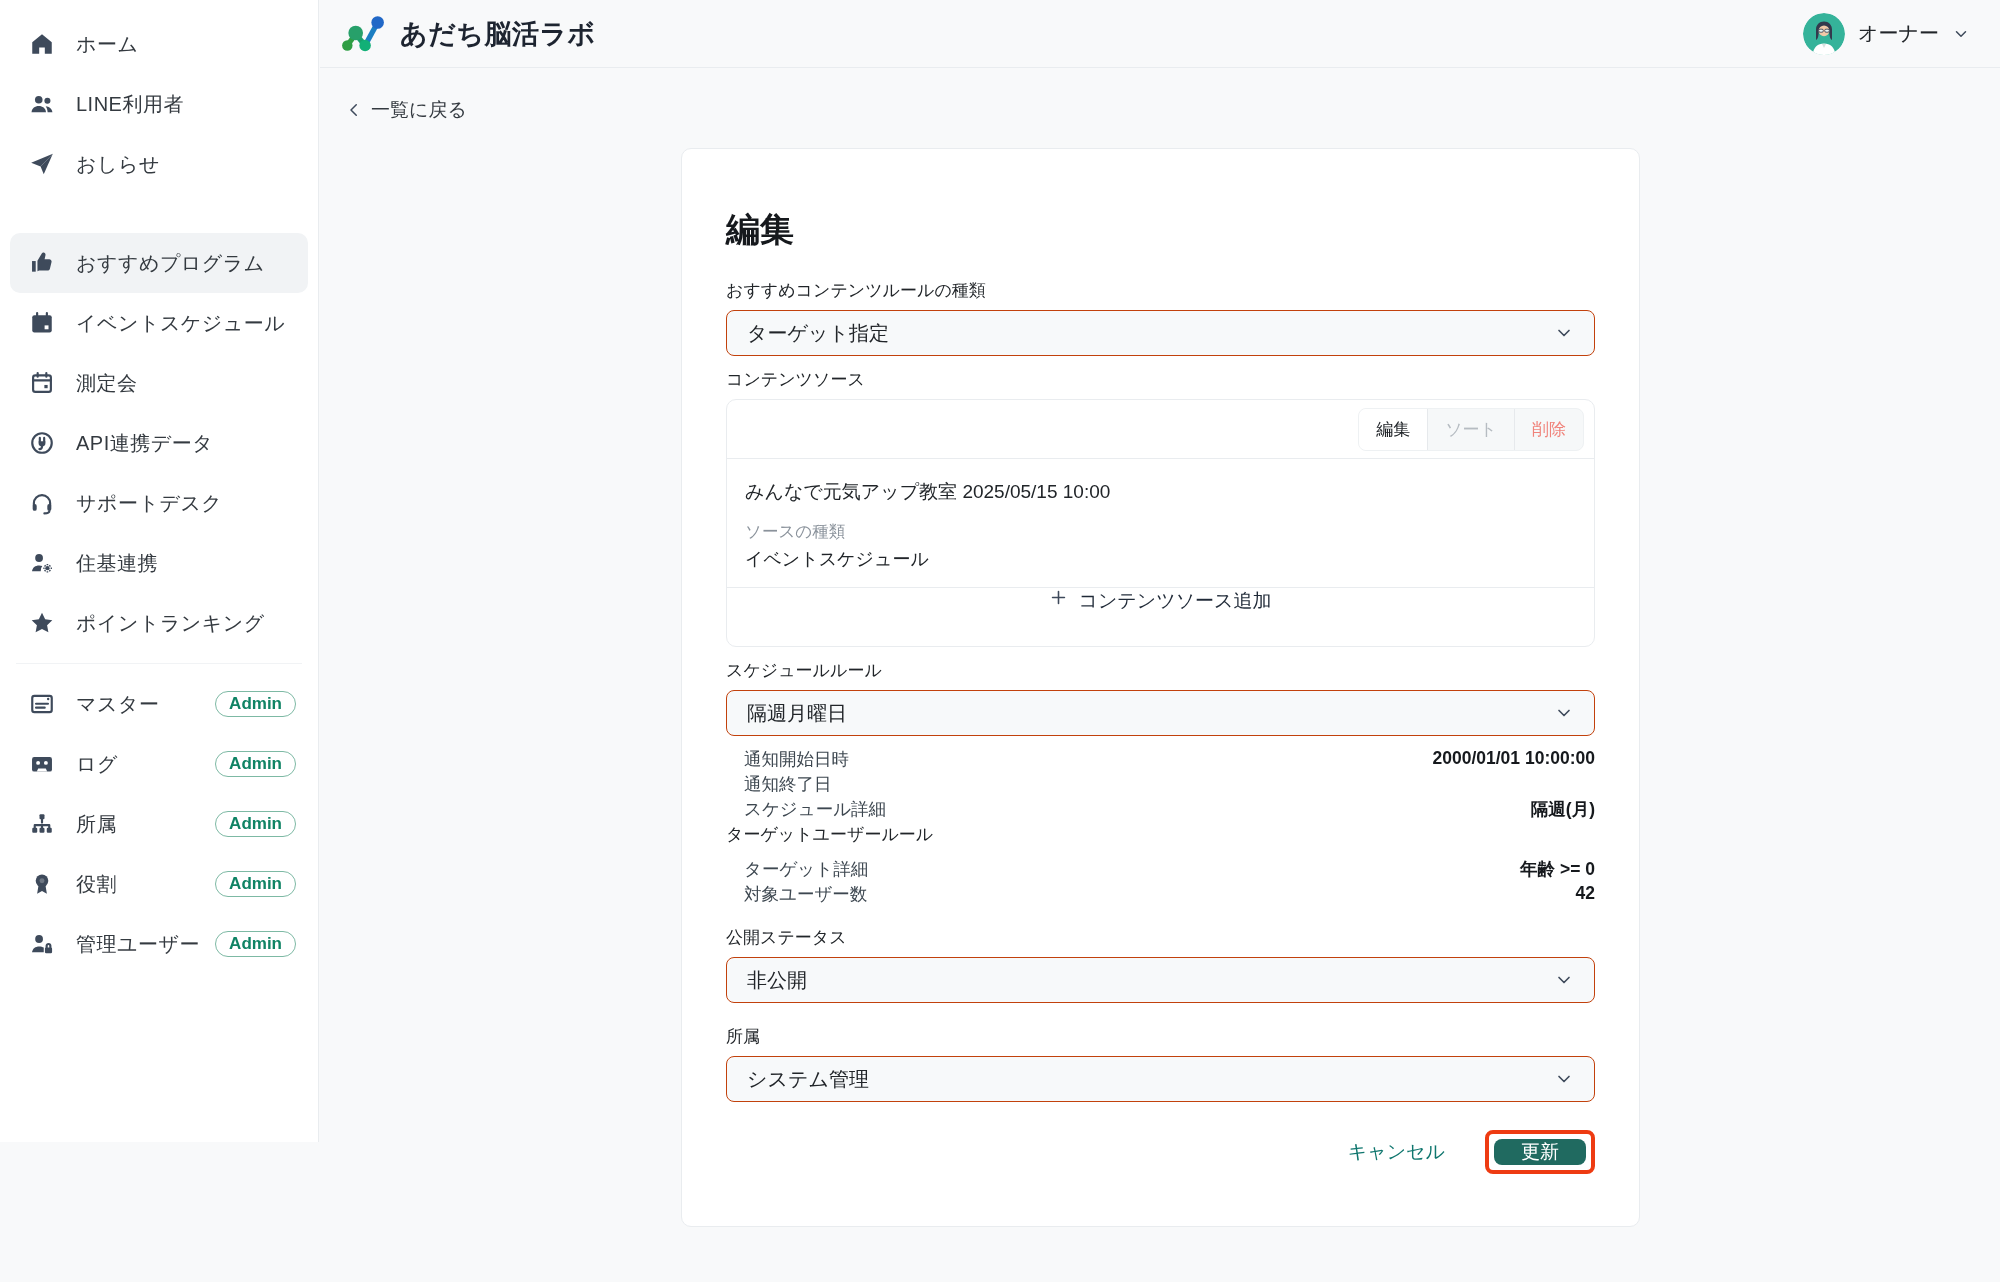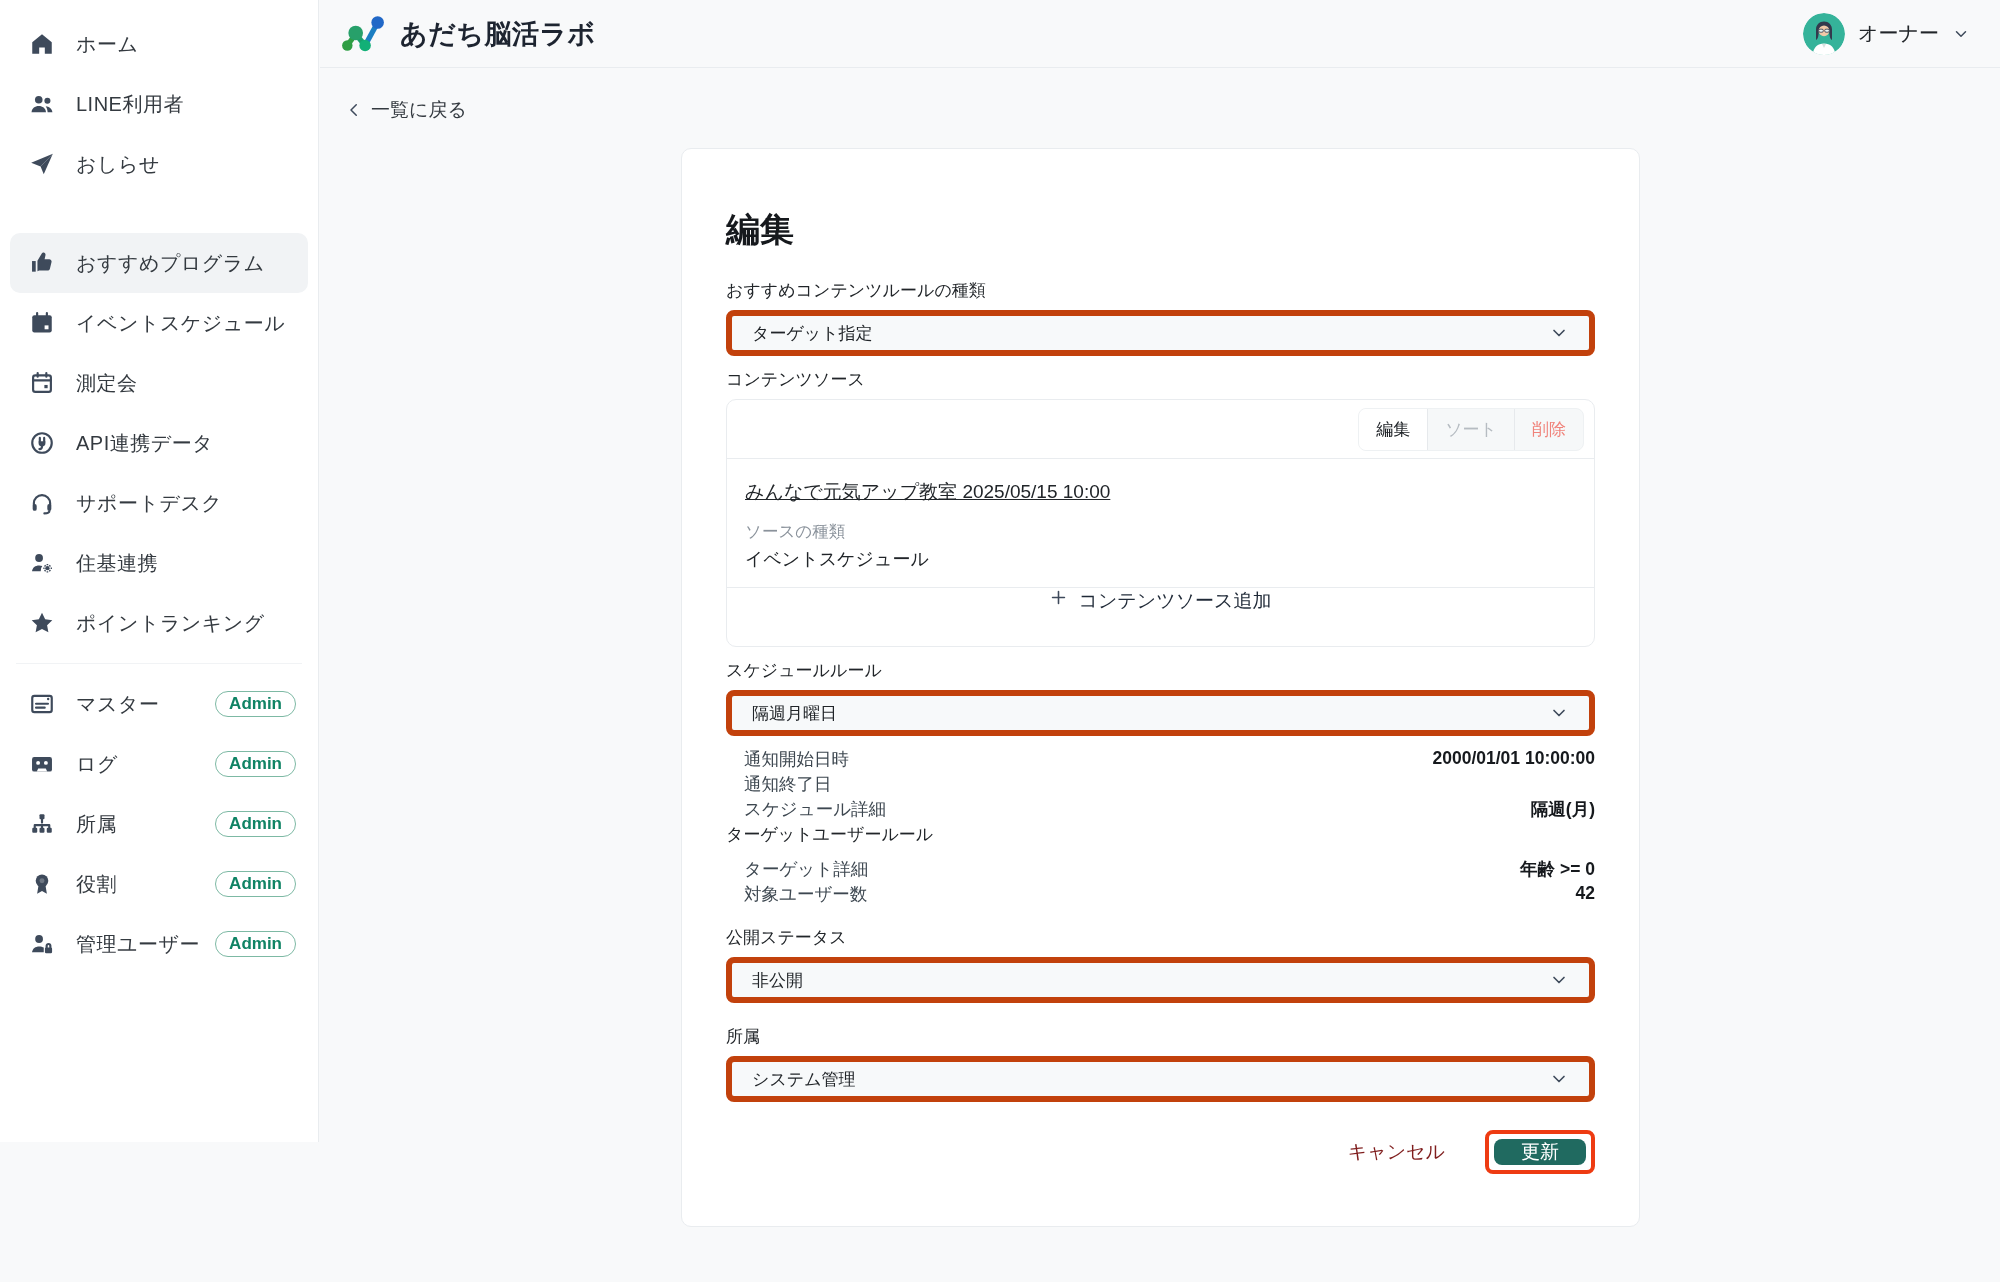--- a/index.html
+++ b/index.html
@@ -33,53 +33,53 @@
   .main { position:absolute; left:320px; top:79px; right:0; bottom:0; background:#f8f9fa; }
   .back-link { position:absolute; left:25px; top:18px; display:flex; align-items:center; gap:8px;
     font-size:19px; color:#343a40; cursor:pointer; }
   .back-link svg { width:18px; height:18px; }
 
   .card { position:absolute; left:361px; top:69px; width:959px; background:#ffffff;
     border:1px solid #e9ecef; border-radius:10px; padding:58px 44px 46px; }
 
   .form-title { font-size:34px; font-weight:700; color:#16191d; margin-bottom:26px; }
   .field-label { font-size:17px; color:#212529; margin-bottom:8px; }
-  .select { height:46px; background:#f7f9fa; border:6px solid #c2410c; border-radius:8px;
-    display:flex; align-items:center; padding:0 20px; font-size:17px; color:#212529; cursor:pointer; }
+  .select { height:46px; background:#f7f9fa; border:1px solid #c2410c; border-radius:8px;
+    display:flex; align-items:center; padding:0 20px; font-size:20px; color:#212529; cursor:pointer; }
   .select .chev { margin-left:auto; }
   .select .chev svg { width:20px; height:20px; display:block; }
   .mt12 { margin-top:12px; } .mt20 { margin-top:20px; } .mt22 { margin-top:22px; }
 
   
   .source-box { border:1px solid #e9ecef; border-radius:10px; background:#fff; margin-bottom:12px; }
   .source-head { height:59px; display:flex; align-items:center; justify-content:flex-end;
     padding:0 10px; border-bottom:1px solid #e9ecef; }
   .seg-control { display:flex; background:#f6f8f9; border:1px solid #eef1f3; border-radius:8px; overflow:hidden; }
   .seg { font-size:17px; padding:9px 17px; cursor:pointer; border-right:1px solid #e6e9ec; }
   .seg:last-child { border-right:none; }
   .seg-edit { color:#212529; background:#ffffff; }
   .seg-sort { color:#b6bcc2; }
   .seg-delete { color:#f0837b; }
   .source-item { padding:20px 18px 16px; border-bottom:1px solid #e9ecef; }
-  .source-item-title { font-size:19px; color:#212529; margin-bottom:16px;text-decoration:underline; }
+  .source-item-title { font-size:19px; color:#212529; margin-bottom:16px; }
   .source-type-label { font-size:16.5px; color:#8a929b; margin-bottom:4px; }
   .source-type-value { font-size:18px; color:#212529; }
   .add-source { height:58px; display:flex; align-items:flex-start; justify-content:center; gap:10px;
     font-size:19px; color:#1f2937; cursor:pointer; }
   .add-source svg { width:19px; height:19px; }
 
   
   .info-rows { margin-top:10px; }
   .info-row { display:flex; align-items:center; height:25px; padding-left:18px; }
   .info-row .k { font-size:17.5px; color:#3d4750; }
   .info-row .v { margin-left:auto; font-size:17.5px; color:#16191d;font-weight:bold; }
 
   
   .form-footer { margin-top:22px; display:flex; align-items:center; justify-content:flex-end; }
-  .cancel-btn { font-size:19px; color:#7f1d1d; background:transparent; border:none;
+  .cancel-btn { font-size:19px; color:#0f766e; background:transparent; border:none;
     padding:15px 26px; cursor:pointer; font-family:inherit; }
   .annotation-box { border:4px solid #ee3b12; border-radius:8px; padding:5px; margin-left:14px; }
   .submit-btn { background:#206a60; color:#ffffff; font-size:19px; border:none; border-radius:8px;
     padding:0 27px; cursor:pointer; font-family:inherit; }
 
   .ic { fill:#3e4a5b; }
   .ic-stroke { fill:none; stroke:#3e4a5b; stroke-width:2; stroke-linecap:round; stroke-linejoin:round; }
 </style>
 </head>
 <body>

